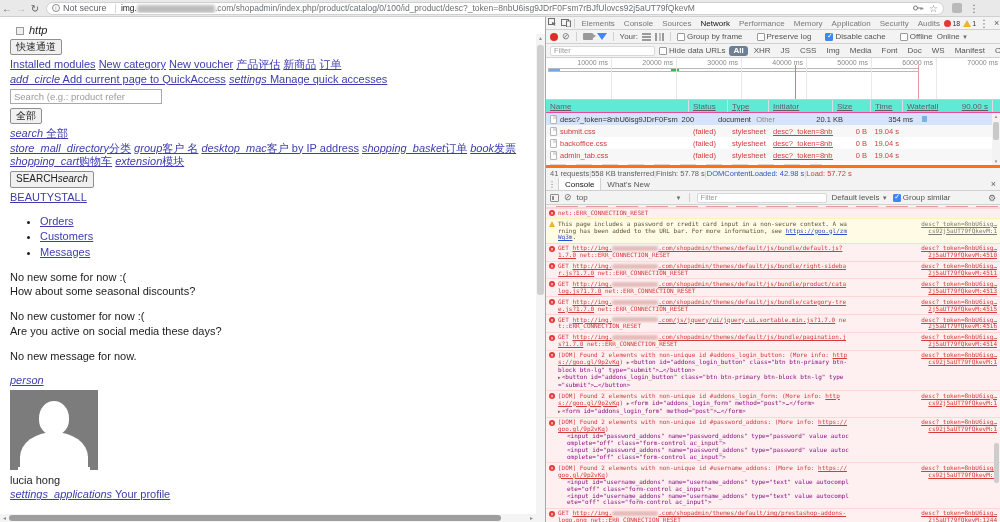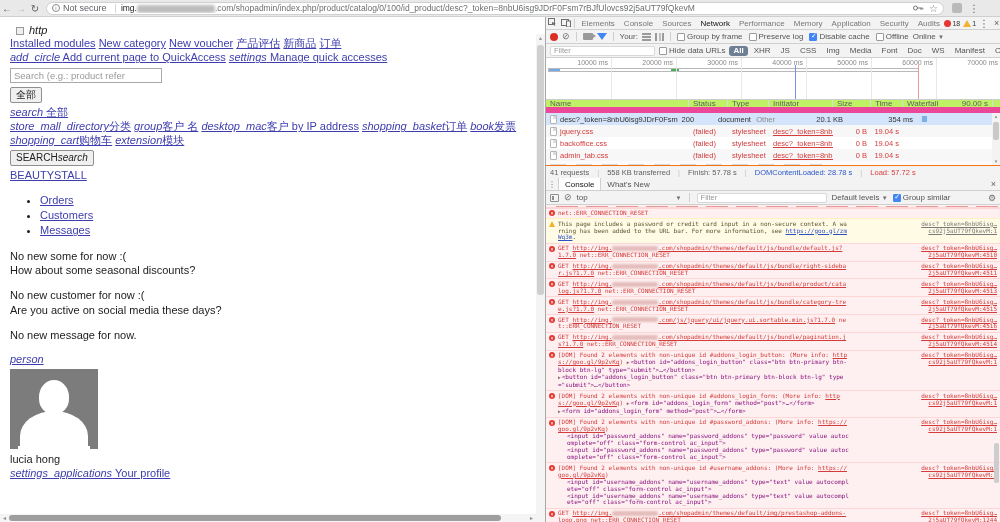--- a/index.html
+++ b/index.html
@@ -99,42 +99,42 @@
 
   .timeline{ height:42px; border-bottom:1px solid #ccc; position:relative; overflow:hidden; flex:0 0 auto; background:#fff;}
   .tick{ position:absolute; top:0; bottom:0; width:1px; background:#e8e8e8; }
   .ticklab{ position:absolute; top:1px; font-size:7px; color:#8a8a8a; width:50px; text-align:right;}
   .ovbar{ position:absolute; left:2px; top:10px; width:371px; height:4px; border:1px solid #b9b9b9; background:#fdfdfd;}
   .ovblue{ position:absolute; left:0; top:0; height:100%; width:11px; background:#73a9e8;}
   .ovgreen{ position:absolute; left:122px; top:0; height:100%; width:8px; background:#45b058;}
   .dclline{ position:absolute; top:7px; bottom:0; width:1px; background:#7a8fe8;}
   .loadline{ position:absolute; top:7px; bottom:0; width:1px; background:#e89a9e;}
 
-  .thead{ height:13px; background:#bef264; border-bottom:6px solid #ec4899; display:flex; align-items:center; font-size:8px; color:#5f5f5f; flex:0 0 auto;text-decoration:underline;}
+  .thead{ height:13px; background:#5eead4; border-bottom:1px solid #ec4899; display:flex; align-items:center; font-size:8px; color:#5f5f5f; flex:0 0 auto;text-decoration:underline;}
   .thc{ padding:0 4px; border-right:1px solid #ddd; height:100%; display:flex; align-items:center; overflow:hidden; white-space:nowrap;}
   .trows{ height:52px; position:relative; overflow:hidden; flex:0 0 auto;}
   .trow{ height:12px; display:flex; align-items:center; font-size:7.5px; white-space:nowrap; }
   .trow.alt{ background:#f7f7f7; }
   .trow.sel{ background:#d4e4fa; }
   .trow.failed{ color:#d53c3c; }
   .tc{ padding:0 4px; overflow:hidden; height:100%; display:flex; align-items:center; white-space:nowrap;}
   .tc.rt{ justify-content:flex-end; }
   .docic{ width:7px; height:9px; background:#fff; border:1px solid #b5b5b5; border-radius:1px; margin-right:3px; flex:0 0 auto; position:relative;}
   .docic:after{ content:""; position:absolute; right:0; top:0; width:3px; height:3px; background:#dcdcdc;}
   .initlnk{ text-decoration:underline; cursor:pointer;}
   .init-other{ color:#8a8a8a; }
   .wfbar{ width:5px; height:6px; background:#7cb1e8; margin-left:1px;}
   .tpartial{ height:5px; background:#fbfbfb; overflow:hidden;
      background-image:repeating-linear-gradient(90deg,#d8d8d8 0 16px, transparent 16px 26px);
      background-size:60% 2px; background-repeat:no-repeat; background-position:4px 3px;}
   .tscroll{ position:absolute; right:0; top:0; width:8px; height:52px; background:#f3f3f3; }
   .tscroll .ar{ position:absolute; left:0; width:8px; font-size:4.5px; color:#8f8f8f; text-align:center; }
   .tscroll .thumb{ position:absolute; left:1px; top:9px; width:6px; height:18px; background:#c9c9c9; border-radius:2px;}
 
-  .netsum{ height:13px; background:#f3f3f3; border-top:1px solid #f97316; display:flex; align-items:center; gap:8px; font-size:7.5px; color:#5f5f5f; padding:0 4px; flex:0 0 auto; white-space:nowrap; overflow:hidden;}
+  .netsum{ height:13px; background:#f3f3f3; border-top:3px solid #f97316; display:flex; align-items:center; gap:0; font-size:7.5px; color:#5f5f5f; padding:0 4px; flex:0 0 auto; white-space:nowrap; overflow:hidden;}
   .netsum .sep{ color:#c3c3c3; }
   .sum-blue{ color:#2a57c9; }
   .sum-red{ color:#d53c3c; }
 
   .ctabbar{ height:13px; background:#f3f3f3; border-bottom:1px solid #d0d0d0; display:flex; align-items:stretch; flex:0 0 auto; font-size:8px; color:#555;}
   .ckebab{ width:12px; color:#6e6e6e; display:flex; align-items:center; justify-content:center; font-size:8px;}
   .ctab{ padding:0 6px; display:flex; align-items:center; cursor:pointer; color:#555;}
   .ctab.active{ background:#fff; border-left:1px solid #d0d0d0; border-right:1px solid #d0d0d0; color:#111;}
   .ctabbar .right{ margin-left:auto; display:flex; align-items:center; padding-right:2px;}
 
@@ -192,20 +192,21 @@
     </div>
     <div class="outer-icons">
       <span class="extic"></span>
       <span class="kebab">⋮</span>
     </div>
   </div>
 
   <div class="page">
     <div class="pagein">
       <div class="menu-line"><span class="mini-box"></span><span class="it">http</span></div>
+      <div class="pline"><span class="pbtn">快速通道</span></div>
       <div class="pline"><span class="lnk">Installed modules</span> <span class="lnk">New category</span> <span class="lnk">New voucher</span> <span class="lnk">产品评估</span> <span class="lnk">新商品</span> <span class="lnk">订单</span> </div>
       <div class="pline">
         <span class="lnk"><span class="it">add_circle</span> <span>Add current page to QuickAccess</span></span>
         <span class="lnk"><span class="it">settings</span> <span>Manage quick accesses</span></span>
       </div>
       <input class="searchin" type="text" placeholder="Search (e.g.: product refer" style="">
       <div class="pline"><span class="pbtn">全部</span></div>
       <div class="pline"><span class="lnk"><span class="it">search</span> <span>全部</span></span></div>
       <div class="pline"><span class="lnk"><span class="it">store_mall_directory</span>分类</span> <span class="lnk"><span class="it">group</span>客户 名</span> <span class="lnk"><span class="it">desktop_mac</span>客户 by IP address</span> <span class="lnk"><span class="it">shopping_basket</span>订单</span> <span class="lnk"><span class="it">book</span>发票</span> <span class="lnk"><span class="it">shopping_cart</span>购物车</span> <span class="lnk"><span class="it">extension</span>模块</span> </div>
       <div class="pline"><span class="pbtn"><span>SEARCH</span><span class="it">search</span></span></div>
@@ -295,21 +296,21 @@
       <span class="rec"></span>
       <span class="clr">⊘</span>
       <span class="divd"></span>
       <span class="cam"></span>
       <span class="funnel"></span>
       <span class="divd"></span>
       <span>Your:</span>
       <span class="vic"></span>
       <span class="vic2"></span>
       <span class="divd"></span>
-      <span style="display:flex;align-items:center;gap:6px;">
+      <span style="display:flex;align-items:center;gap:14px;">
           <span class="cbgrp"><span class="cb"></span>Group by frame</span>
           <span class="cbgrp"><span class="cb"></span>Preserve log</span>
           <span class="cbgrp"><span class="cb on"></span>Disable cache</span>
           <span class="cbgrp"><span class="cb"></span>Offline</span>
         </span>
       <span class="cbgrp"><span>Online</span>&nbsp;<span class="ddcaret">▼</span></span>
     </div>
 
     <div class="filt-tb">
       <input class="filtin" placeholder="Filter" style="">
@@ -376,21 +377,21 @@
           </span>
           <span class="tc rt" style="width: 38px;">20.1 KB</span>
           <span class="tc rt" style="width: 32px; margin-left: 40px;">354 ms</span>
           <span class="tc" style="width: 90px;">
             <span class="wfbar"></span>
           </span>
         </div>
         <div class="trow alt failed">
           <span class="tc" style="width: 143px;">
             <span class="docic"></span>
-            <span>jquery.css</span>
+            <span>submit.css</span>
           </span>
           <span class="tc" style="width: 39px;">(failed)</span>
           <span class="tc" style="width: 41px;">stylesheet</span>
           <span class="tc" style="width: 64px;">
             <span class="initlnk">desc?_token=8nbU…</span>
           </span>
           <span class="tc rt" style="width: 38px;">0 B</span>
           <span class="tc rt" style="width: 32px;">19.04 s</span>
           <span class="tc" style="width: 90px;"></span>
         </div>
@@ -429,21 +430,21 @@
           <span class="ar" style="bottom: 1px;">▼</span>
         </div>
       </div>
     <div class="netsum" id="netsum">
         <span>41 requests</span>
         <span class="sep">|</span>
         <span>558 KB transferred</span>
         <span class="sep">|</span>
         <span>Finish: 57.78 s</span>
         <span class="sep">|</span>
-        <span class="sum-blue">DOMContentLoaded: 28.78 s</span>
+        <span class="sum-blue">DOMContentLoaded: 42.98 s</span>
         <span class="sep">|</span>
         <span class="sum-red">Load: 57.72 s</span>
       </div>
 
     <div class="ctabbar">
       <span class="ckebab">⋮</span>
       <span style="display:flex;align-items:stretch;height:100%;">
           <span class="ctab active">Console</span>
           <span class="ctab">What's New</span>
         </span>

